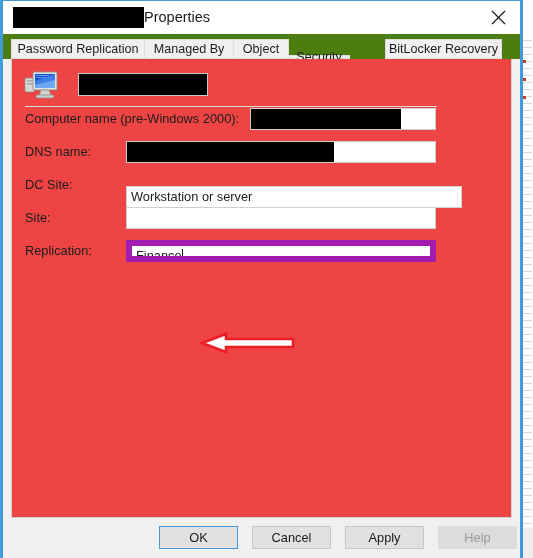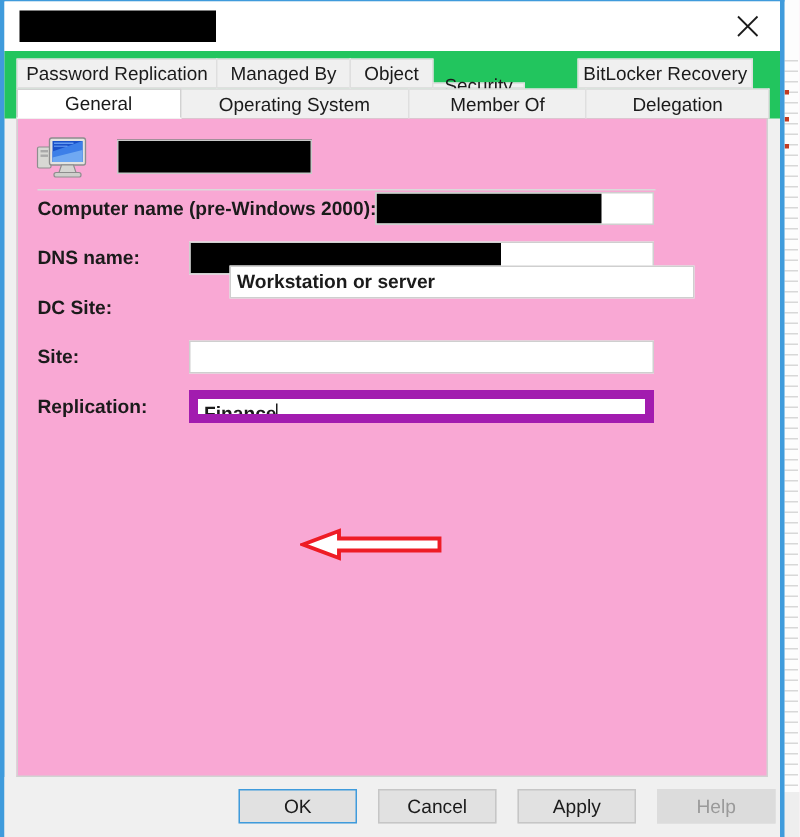--- a/index.html
+++ b/index.html
@@ -103,21 +103,21 @@
     align-items: center;
     justify-content: center;
     cursor: default;
   }
   .close-btn svg { display: block; }
 
   
   .tabstrip {
     flex: 0 0 auto;
     padding: 5px 8px 0 8px;
-    background: #22c55e;
+    background: #4d7c0f;
     box-sizing: border-box;
   }
   .tabrow {
     display: flex;
     height: 20px;
   }
   .tab {
     background: #f0f0f0;
     border-left: 1px solid #dfdfdf;
     border-right: 1px solid #dfdfdf;
@@ -137,27 +137,26 @@
     border-color: #d2d2d2;
     border-bottom: 1px solid #ffffff;
     position: relative;
     z-index: 3;
   }
   .tabrow.row1 .tab { border-bottom: 1px solid #dfdfdf; }
 
   
   .content {
     flex: 1 1 auto;
-    background: #f9a8d4;
+    background: #ef4444;
     border: 1px solid #d2d2d2;
     border-top: none;
     margin: 0 8px;
     position: relative;
     box-sizing: border-box;
-    font-weight: bold;
   }
 
   .header-row {
     position: absolute;
     left: 12px;
     top: 8px;
     height: 34px;
     display: flex;
     align-items: center;
   }
@@ -345,20 +344,21 @@
       <div class="bg-dot" style="top: 78px;"></div>
       <div class="bg-dot" style="top: 96px;"></div>
     </div>
   <div class="bg-bottom"></div>
 </div>
 
 <div id="dialog">
 
   <div class="titlebar">
     <div class="title-redaction"></div>
+    <div class="title-text">Properties</div>
     <div class="close-btn">
       <svg width="15" height="15" viewBox="0 0 15 15">
         <line x1="1" y1="1" x2="14" y2="14" stroke="#1b1b1b" stroke-width="1.2"></line>
         <line x1="14" y1="1" x2="1" y2="14" stroke="#1b1b1b" stroke-width="1.2"></line>
       </svg>
     </div>
   </div>
 
   <div class="tabstrip">
     <div class="tabrow row1">
@@ -371,34 +371,20 @@
         <div class="tab" style="width: 56px;">
           <span>Object</span>
         </div>
         <div class="tab" style="width: 62px; margin-top: 16px;">
           <span>Security</span>
         </div>
         <div class="tab" style="width: 117px; margin-left: 36px;">
           <span>BitLocker Recovery</span>
         </div>
       </div>
-    <div class="tabrow row2">
-        <div class="tab selected" style="width: 110px;">
-          <span>General</span>
-        </div>
-        <div class="tab" style="width: 154px;">
-          <span>Operating System</span>
-        </div>
-        <div class="tab" style="width: 120px;">
-          <span>Member Of</span>
-        </div>
-        <div class="tab" style="width: 123px;">
-          <span>Delegation</span>
-        </div>
-      </div>
   </div>
 
   <div class="content">
 
     <div class="header-row">
       <div class="comp-icon">
         <svg width="34" height="30" viewBox="0 0 34 30">
 
           <rect x="1" y="9" width="9" height="14" rx="1" fill="#d8d8d4" stroke="#8d8d8d" stroke-width="0.8"></rect>
           <rect x="3" y="11" width="5" height="1.6" fill="#a9a9a9"></rect>
@@ -430,21 +416,21 @@
         </div>
         <div class="field-row" style="top: 82px; justify-content: center;">
           <div class="field-label">DNS name:</div>
         </div>
         <div class="field-box" style="left: 114px; top: 82px; width: 310px;">
           <div class="redact-fill" style="width: 207px;"></div>
         </div>
         <div class="field-row" style="top: 115px;">
           <div class="field-label">DC Site:</div>
         </div>
-        <div class="field-box" style="left: 114px; top: 98px; width: 310px; margin-left: 27px;"><span>Workstation or server</span></div>
+        <div class="field-box" style="left: 114px; top: 127px; width: 336px;"><span>Workstation or server</span></div>
         <div class="field-row" style="top: 148px;">
           <div class="field-label">Site:</div>
         </div>
         <div class="field-box" style="left: 114px; top: 148px; width: 310px;"></div>
         <div class="field-row" style="top: 181px;">
           <div class="field-label">Replication:</div>
         </div>
         <div class="field-box focused" style="left: 114px; top: 181px; width: 310px;"><span>Finance</span><span class="caret"></span></div>
       </div>
 

